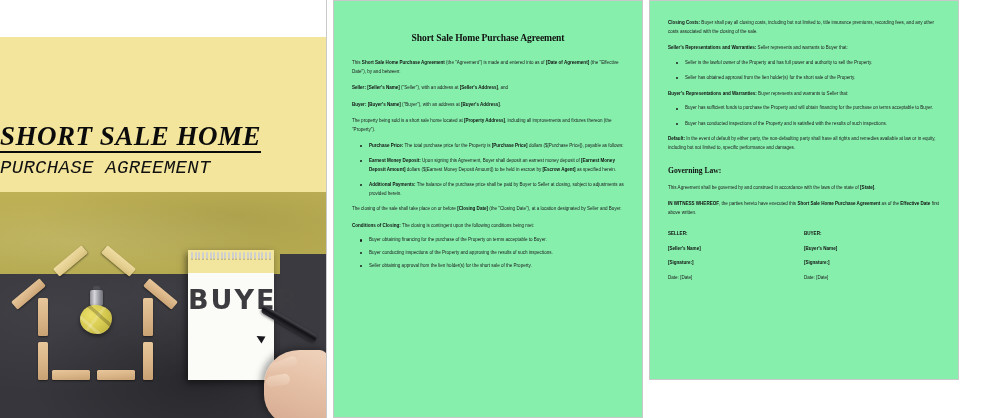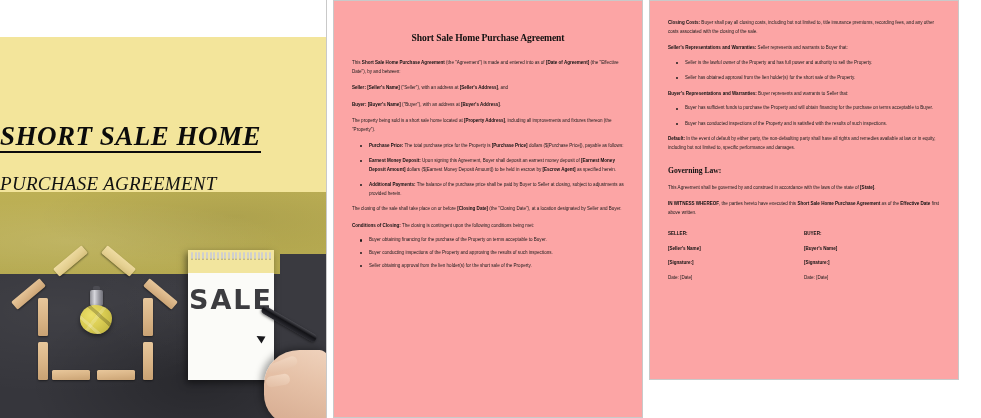--- a/index.html
+++ b/index.html
@@ -19,21 +19,21 @@
     width: 981px;
     height: 418px;
     background: #ffffff;
     display: flex;
     gap: 0;
   }
 
   
   .page {
     position: relative;
-    background: #fca5a5;
+    background: #86efac;
     border: 1px solid #c9c9c9;
     box-sizing: border-box;
     overflow: hidden;
     flex: none;
   }
   .page-1 { width: 327px; height: 418px; border-left: none; border-top: none; border-bottom: none; }
   .gap { width: 6px; flex: none; background: #ffffff; }
   .page-2 { width: 310px; height: 418px; }
   .page-3 { width: 310px; height: 380px; }
 
@@ -59,25 +59,25 @@
     font-size: 27px;
     letter-spacing: 0.5px;
     color: #0b0b0b;
     display: inline-block;
     border-bottom: 2px solid #0b0b0b;
     padding-bottom: 1px;
     line-height: 1.05;
     white-space: nowrap;
   }
   .cover-subtitle {
-    font-family: Liberation Serif, serif;
+    font-family: Liberation Mono, monospace;
     font-style: italic;
     font-size: 19px;
     color: #111111;
-    margin-top: 20px;
+    margin-top: 4px;
     letter-spacing: 0.3px;
     white-space: nowrap;
   }
 
   
   .cover-photo {
     position: absolute;
     left: 0; right: 0;
     top: 192px;
     bottom: 0;
@@ -349,21 +349,21 @@
               <div class="spiral"></div>
                 <div class="spiral"></div>
               <div class="spiral"></div>
                 <div class="spiral"></div>
               <div class="spiral"></div>
                 <div class="spiral"></div>
               <div class="spiral"></div>
                 <div class="spiral"></div>
             </div>
           </div>
-          <div class="sale-text">SALE</div>
+          <div class="sale-text">BUYER</div>
         </div>
 
         <div class="pen" style="right:6px; top:128px;"></div>
         <div class="pen-tip" style="right:62px; top:142px;"></div>
         <div class="hand">
           <div class="finger" style="left:4px; top:10px; width:30px; height:10px; transform:rotate(-22deg);"></div>
           <div class="finger" style="left:2px; top:25px; width:24px; height:11px; transform:rotate(-10deg);"></div>
         </div>
       </div>
 

